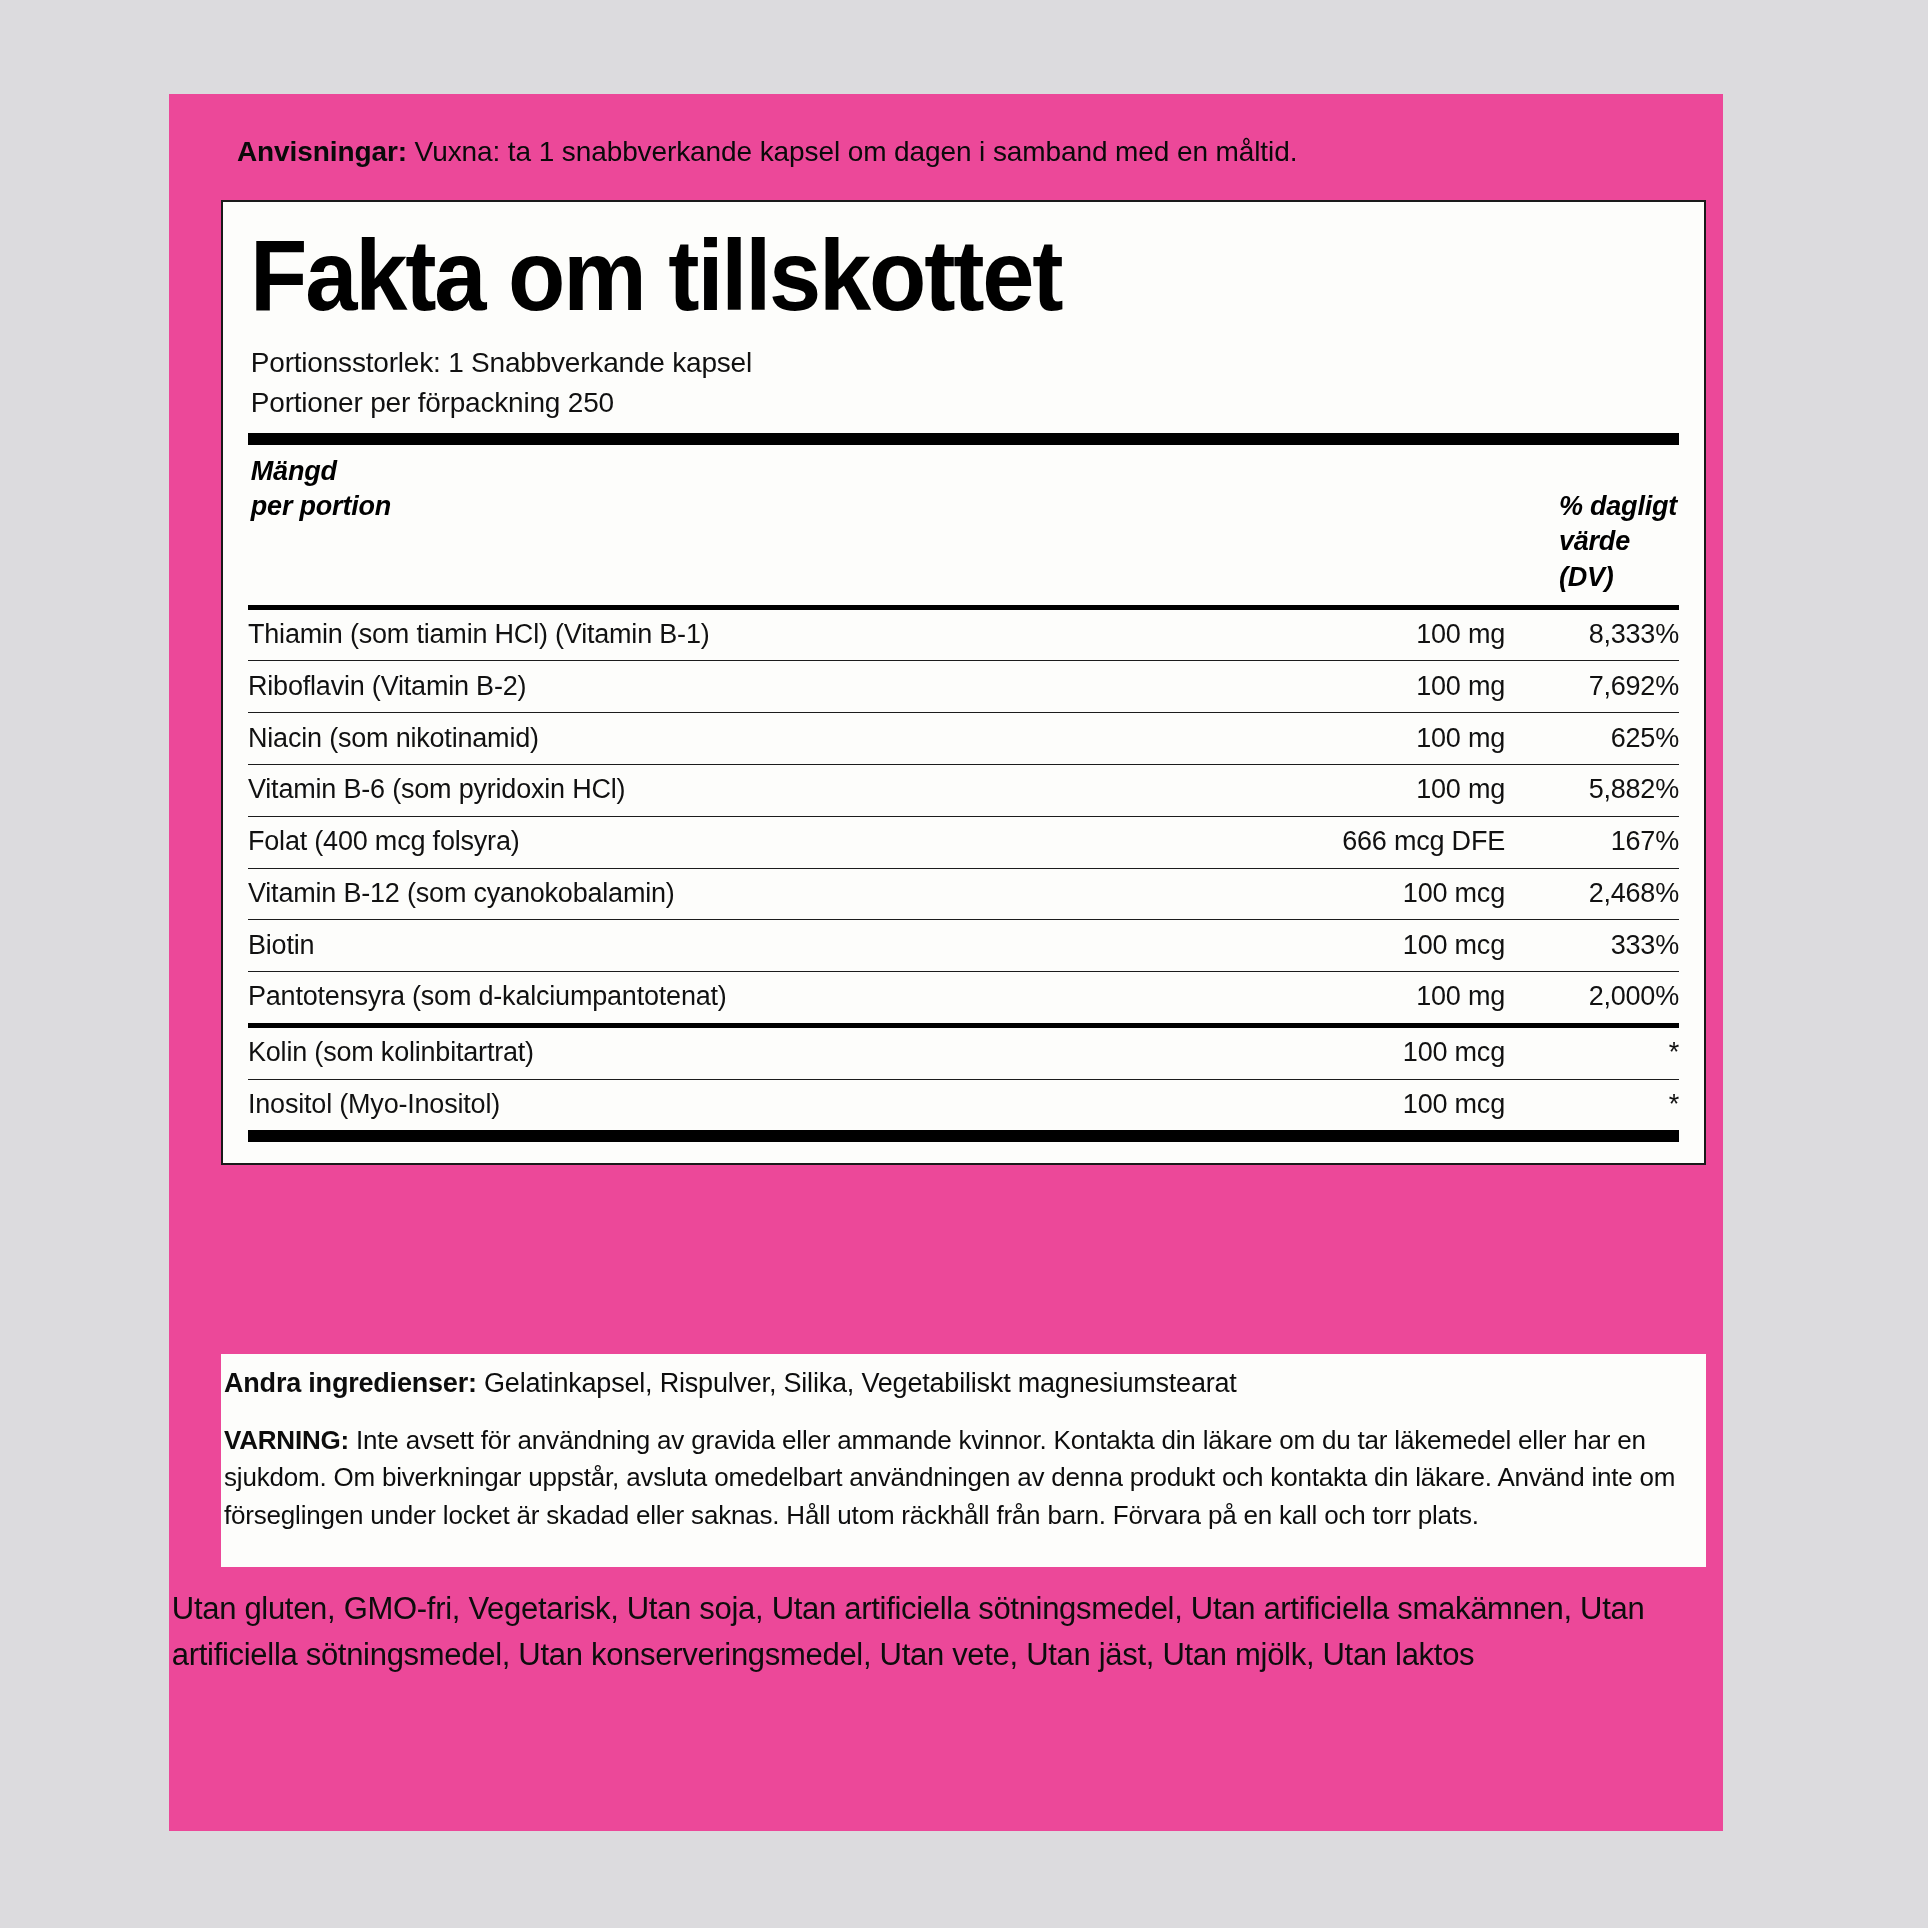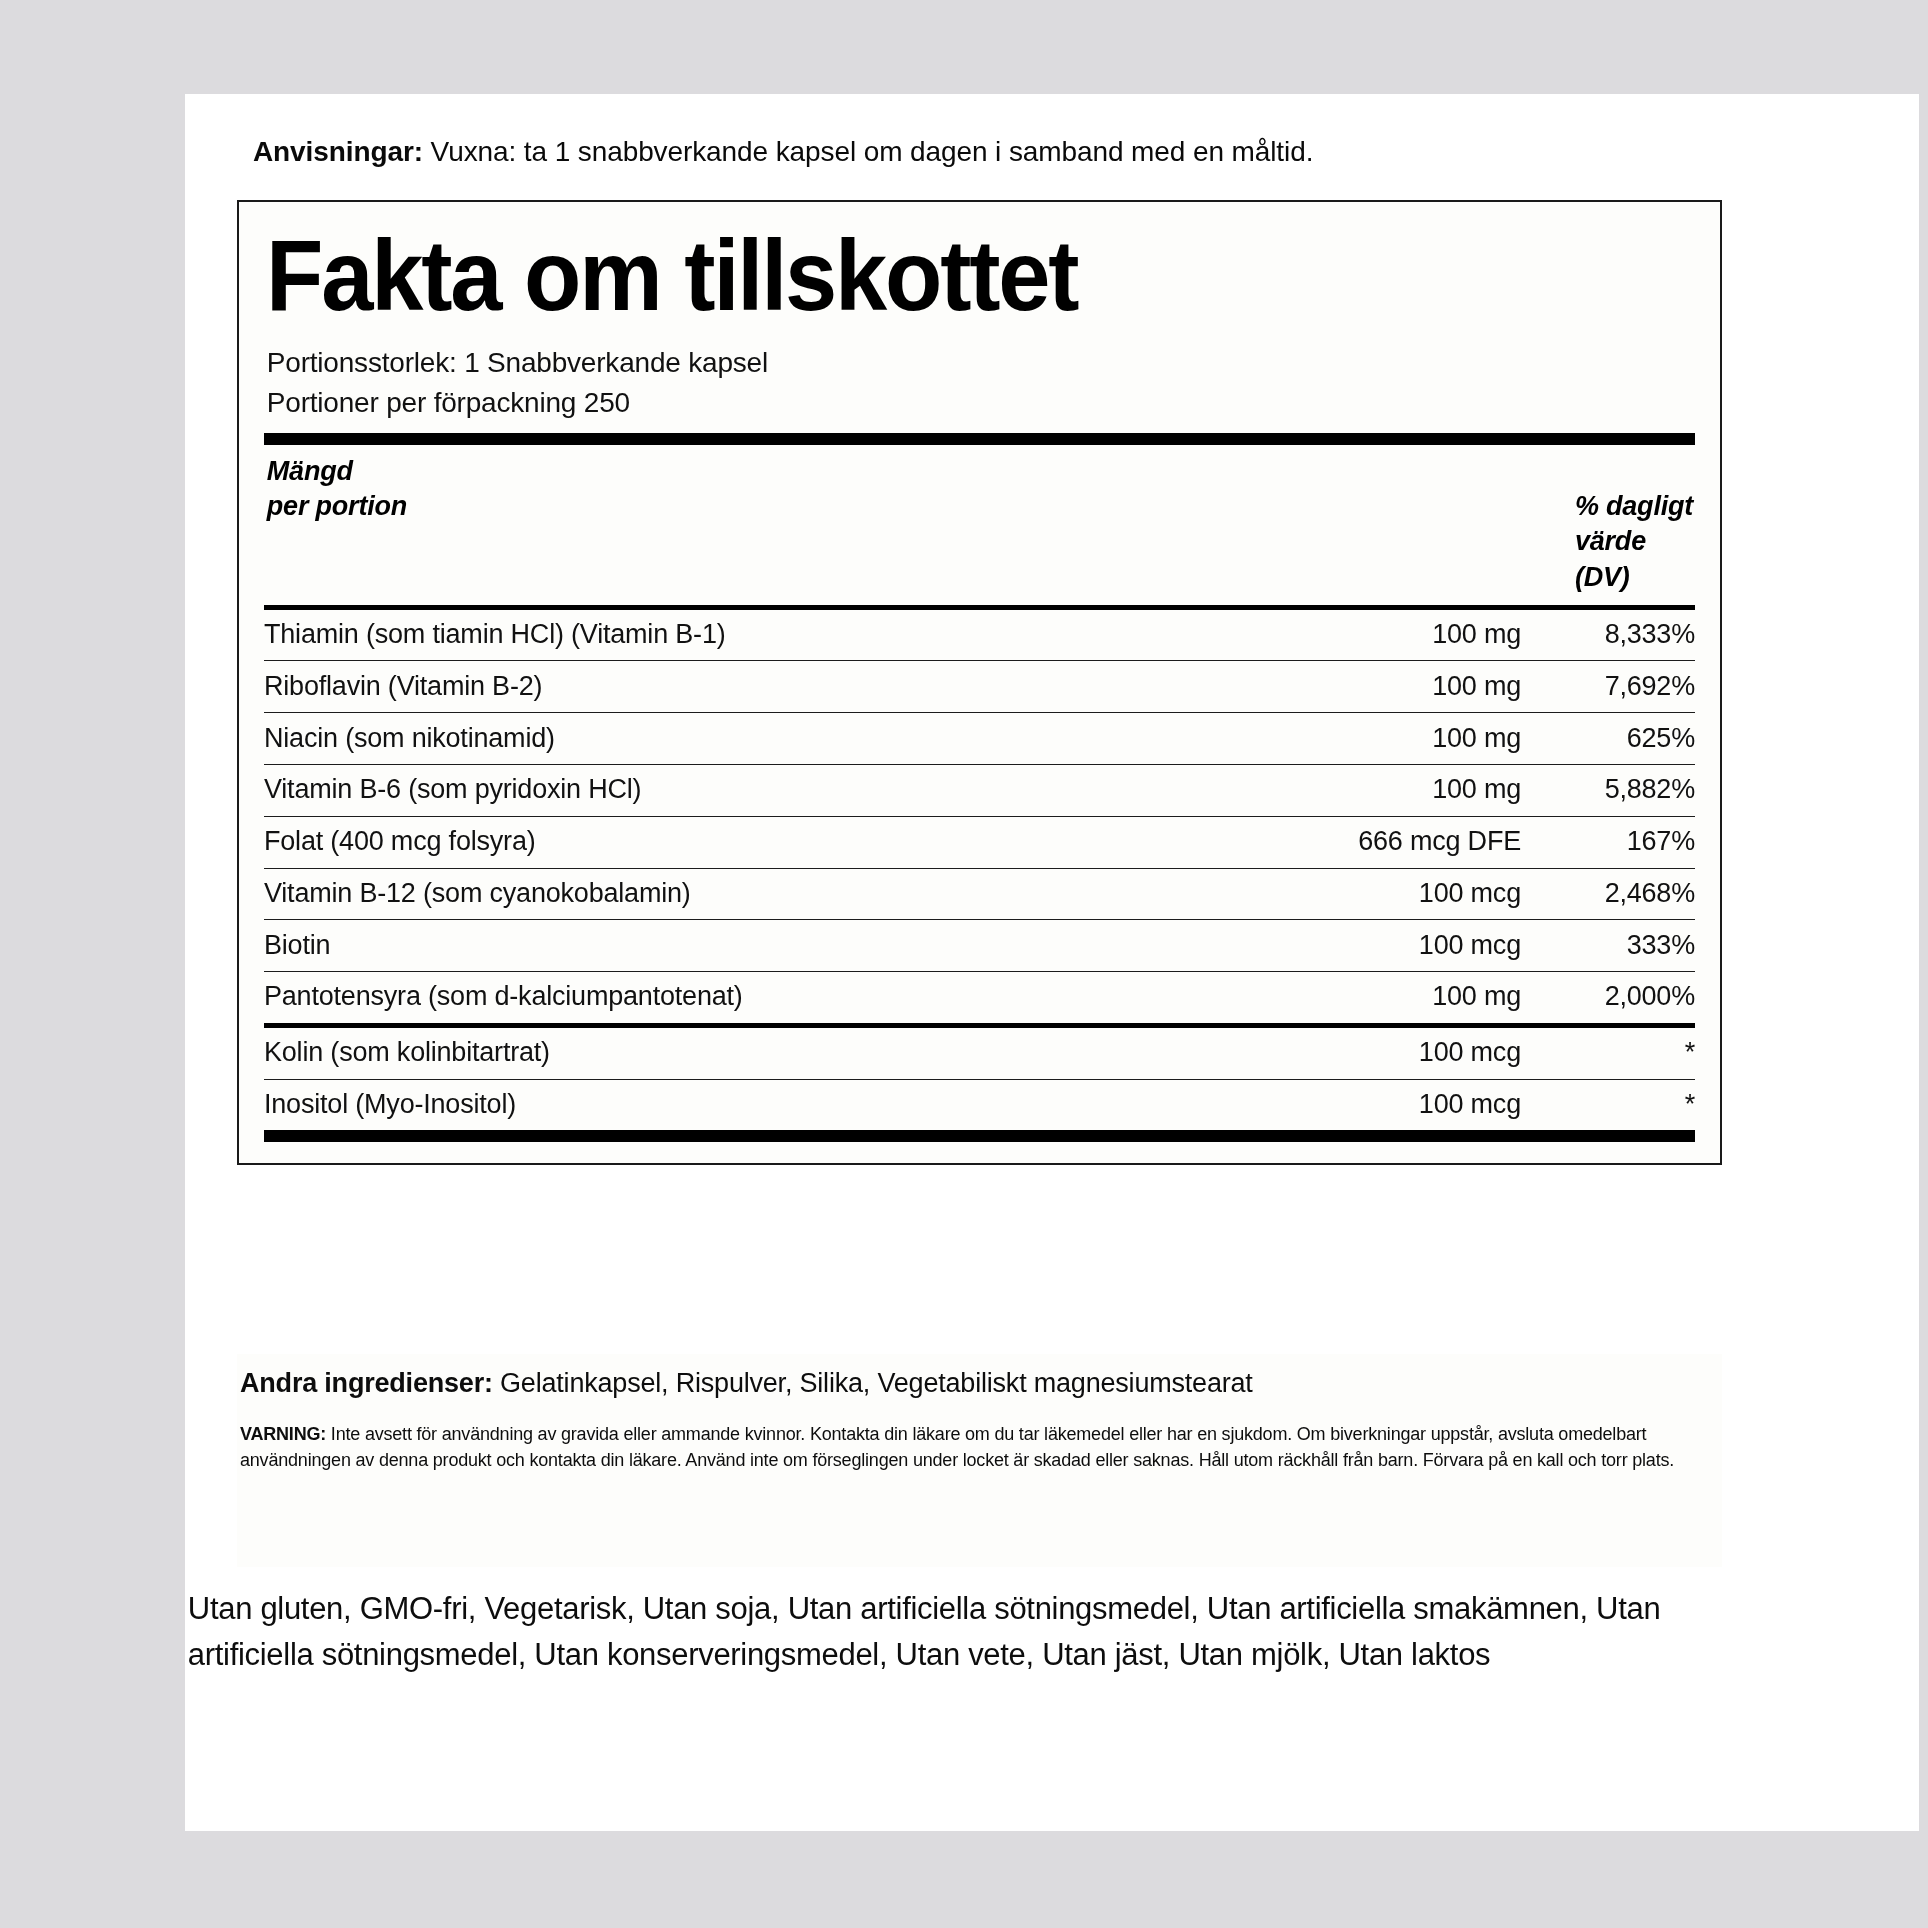--- a/index.html
+++ b/index.html
@@ -15,25 +15,25 @@
     position: relative;
     width: 1928px;
     height: 1928px;
     background: #dcdbde;
     overflow: hidden;
   }
 
   
   #panel {
     position: absolute;
-    left: 185px;
+    left: 169px;
     top: 94px;
-    width: 1734px;
+    width: 1554px;
     height: 1737px;
-    background: #ffffff;
+    background: #ec4899;
   }
 
   
   .directions {
     position: absolute;
     left: 68px;
     top: 40px;
     width: 1469px;
     font-size: 28px;
     line-height: 1.25;
@@ -158,21 +158,21 @@
     color: #0d0d0d;
     letter-spacing: -0.2px;
   }
   .other-ing .lbl { font-weight: bold; }
 
   .warning {
     position: absolute;
     left: 55px;
     top: 1328px;
     width: 1488px;
-    font-size: 18px;
+    font-size: 26px;
     line-height: 1.44;
     color: #0d0d0d;
     letter-spacing: -0.2px;
     text-align: left;
   }
   .warning .lbl { font-weight: bold; }
 
   .claims {
     position: absolute;
     left: 2.8px;

